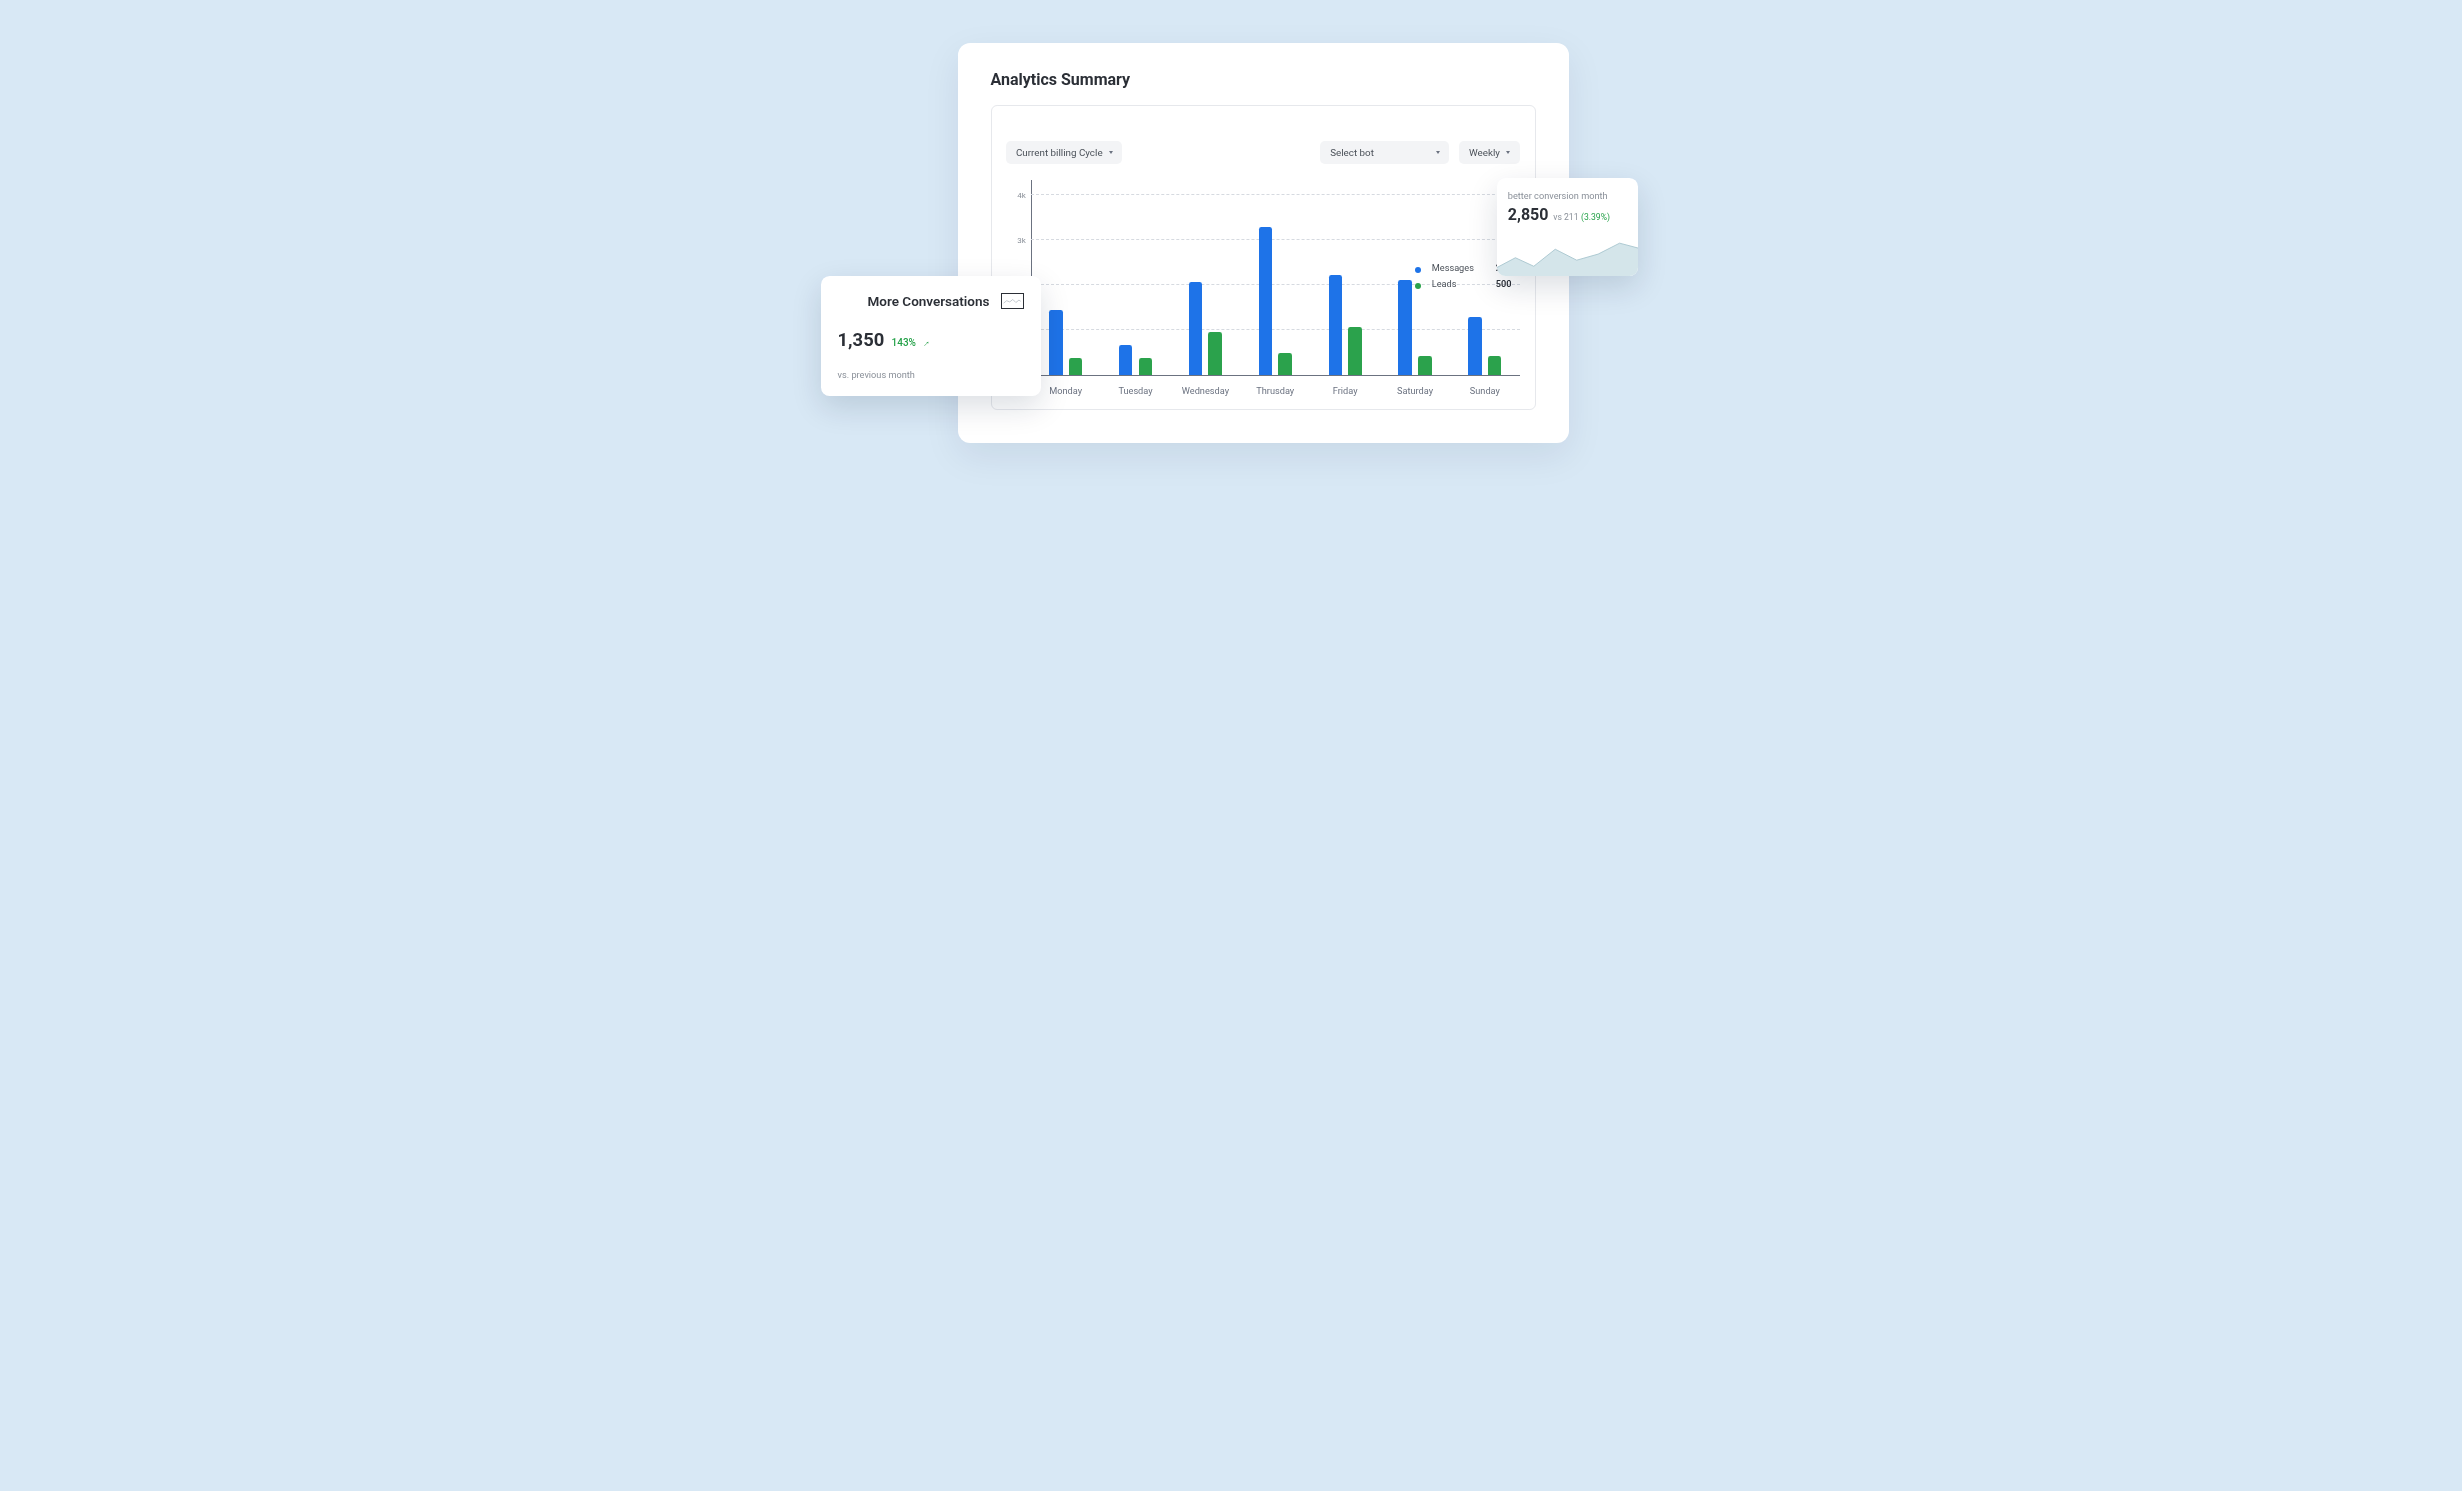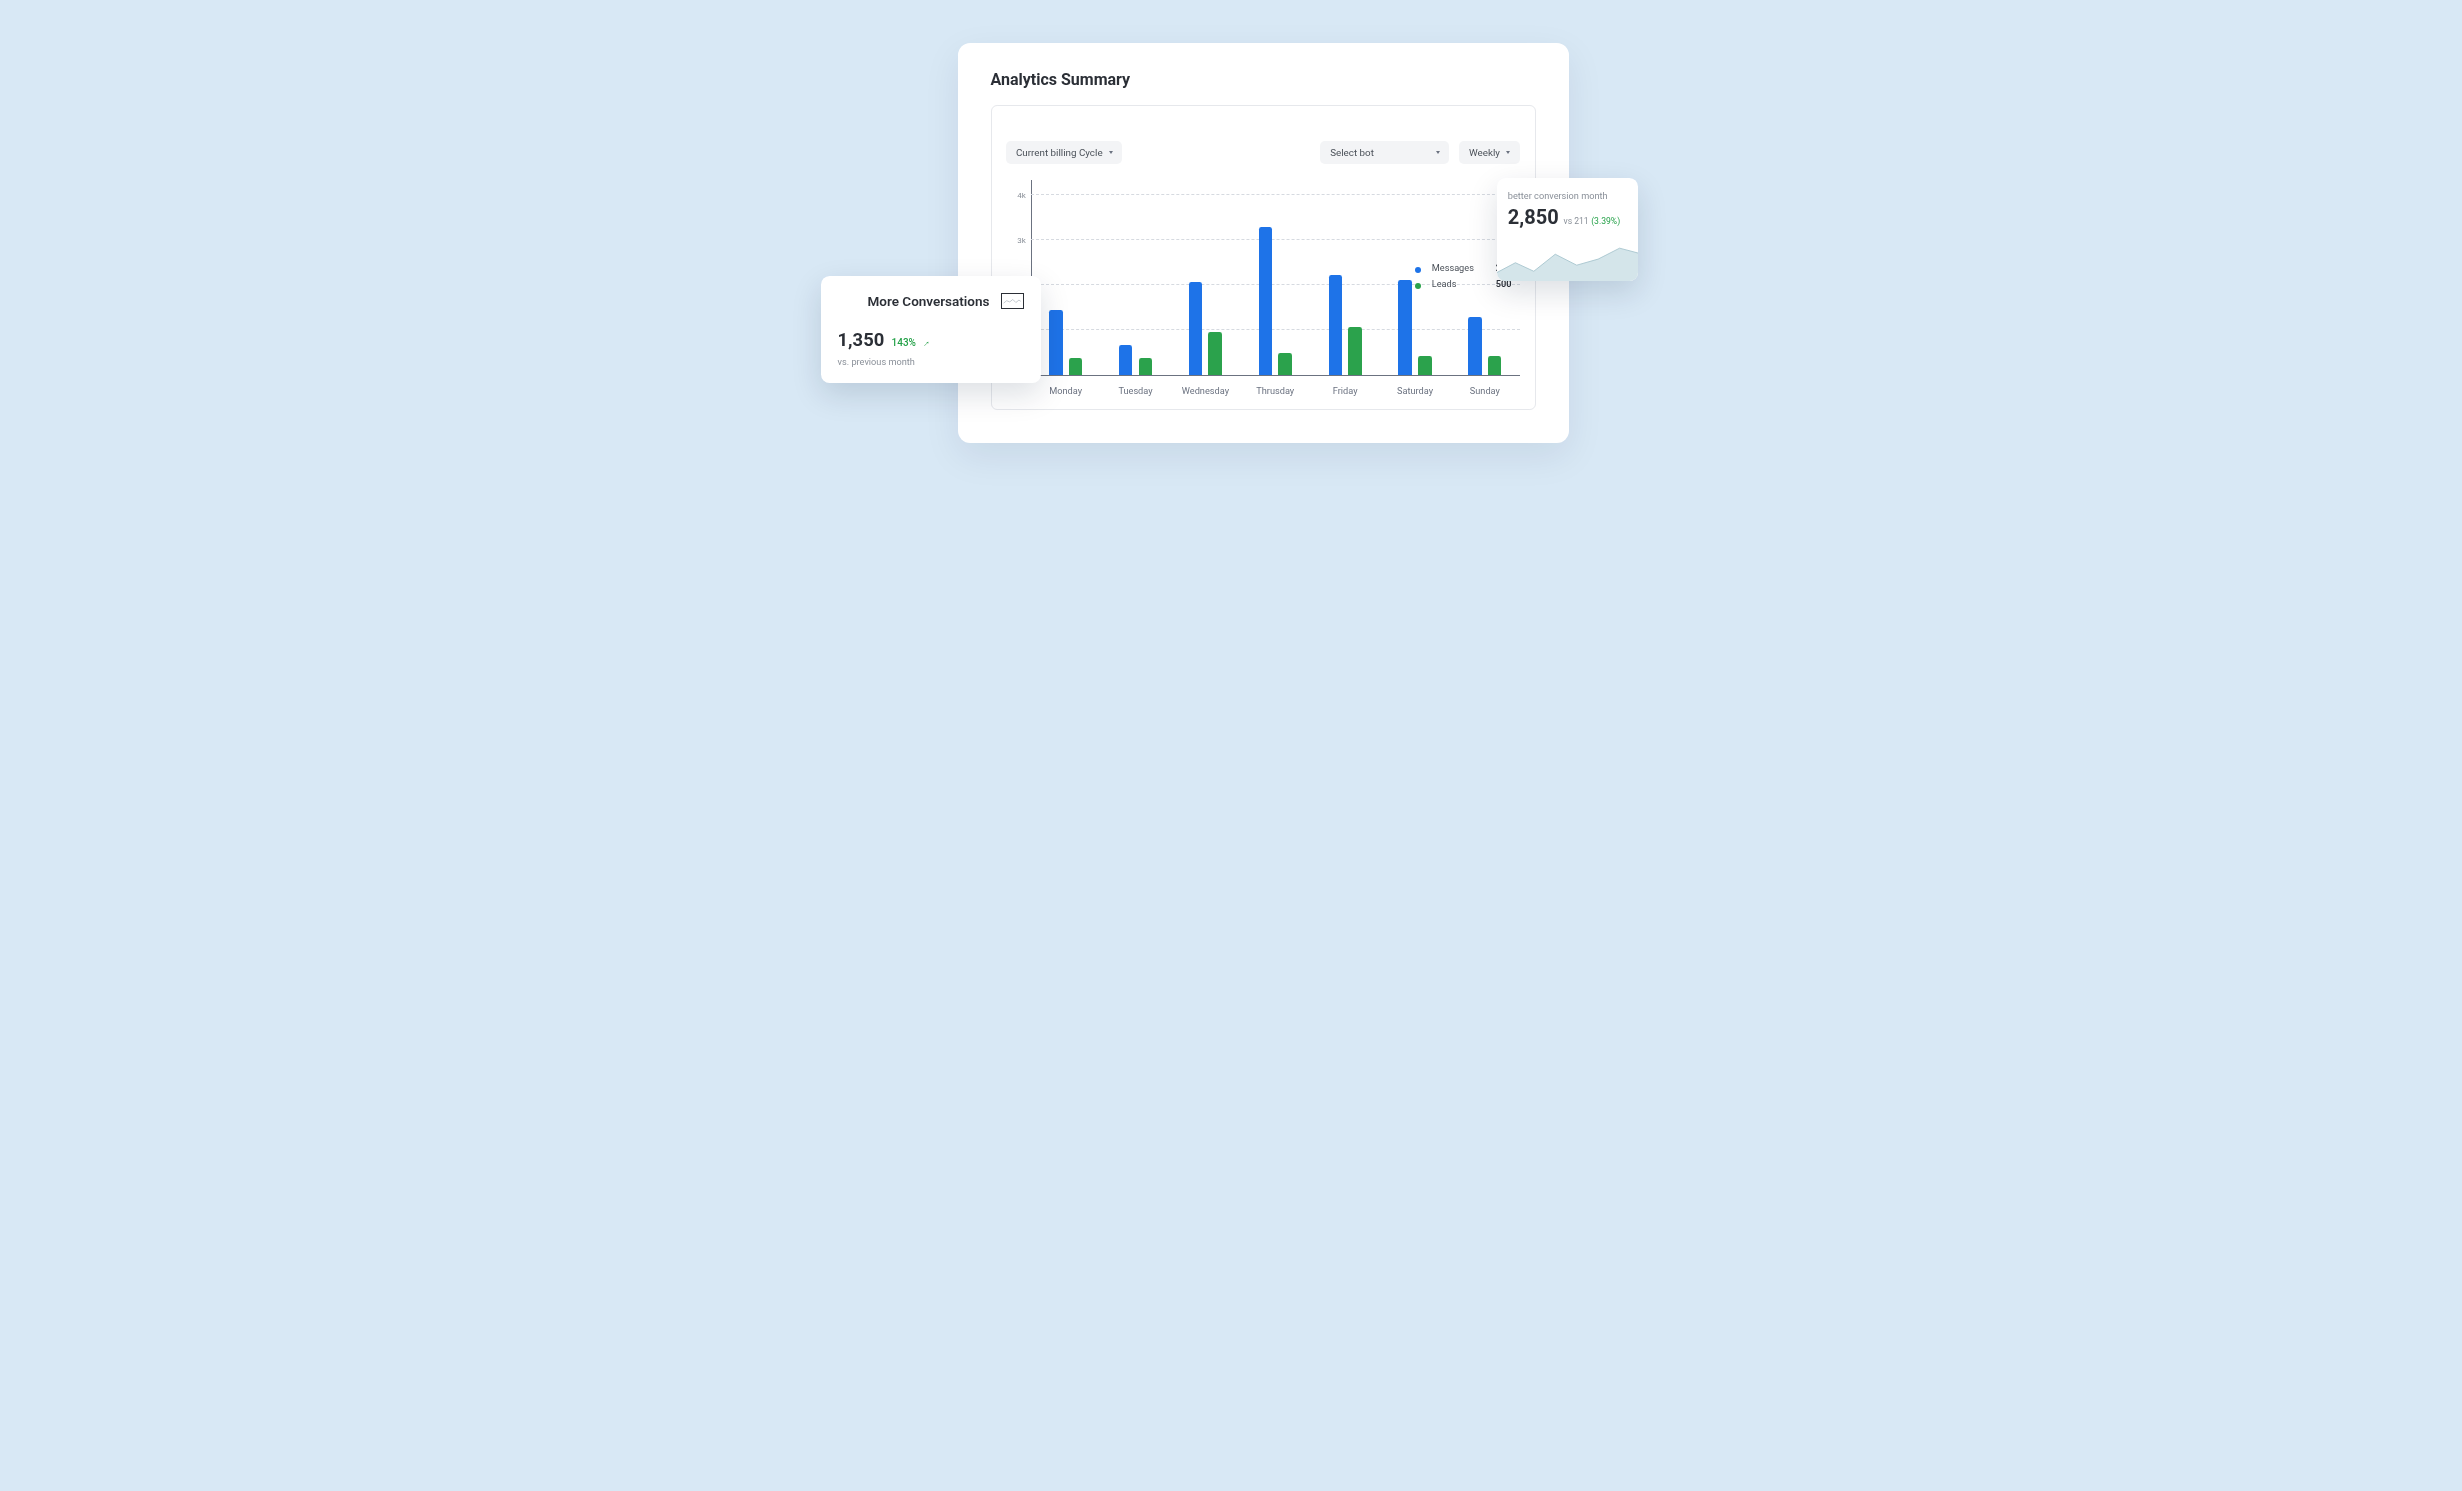--- a/index.html
+++ b/index.html
@@ -196,38 +196,38 @@
   }
   .pct-green { color: #24a148; font-size: 10px; font-weight: 500; }
   .arrow-up {
     display: inline-block;
     transform: rotate(-45deg);
     font-size: 9.8px;
     color: #24a148;
     margin-left: 1.2px;
   }
   .subtext {
-    margin-top: 6px;
+    margin-top: 19px;
     color: #8a9099;
     font-size: 9.2px;
   }
   
   .card-right {
     position: absolute;
     right: 3.7px;
     top: 135px;
     width: 141px;
     background: #fff;
     border-radius: 8.6px;
     box-shadow: 0 11px 31px rgba(10,30,60,0.14);
     padding: 12.2px 11px 0 11px;
     overflow: hidden;
   }
   .card-right-label { color: #8a9099; font-size: 9.2px; margin-bottom: 3.7px; }
-  .card-right-values .big { font-size: 20px; font-weight: 700; margin-top: 16px; }
+  .card-right-values .big { font-size: 16px; font-weight: 700; margin-top: 16px; }
   .card-right-values .vs { color: #8a9099; font-size: 8.6px; margin-left: 2.4px; }
   .card-right-values .green { color: #24a148; font-size: 8.6px; }
   .mini-area {
     margin: 7.3px -11px 0 -11px;
     height: 45px;
     width: calc(100% + 22px);
   }
   .mini-area svg { display: block; width: 100%; height: 100%; }
 </style>
 </head>

